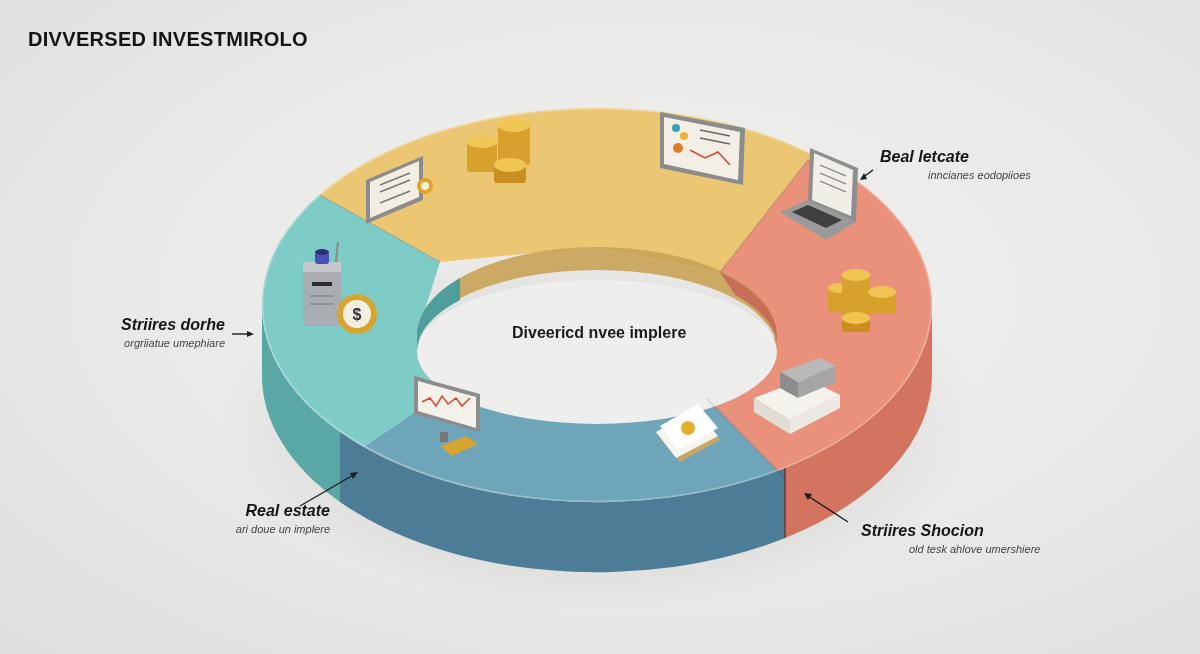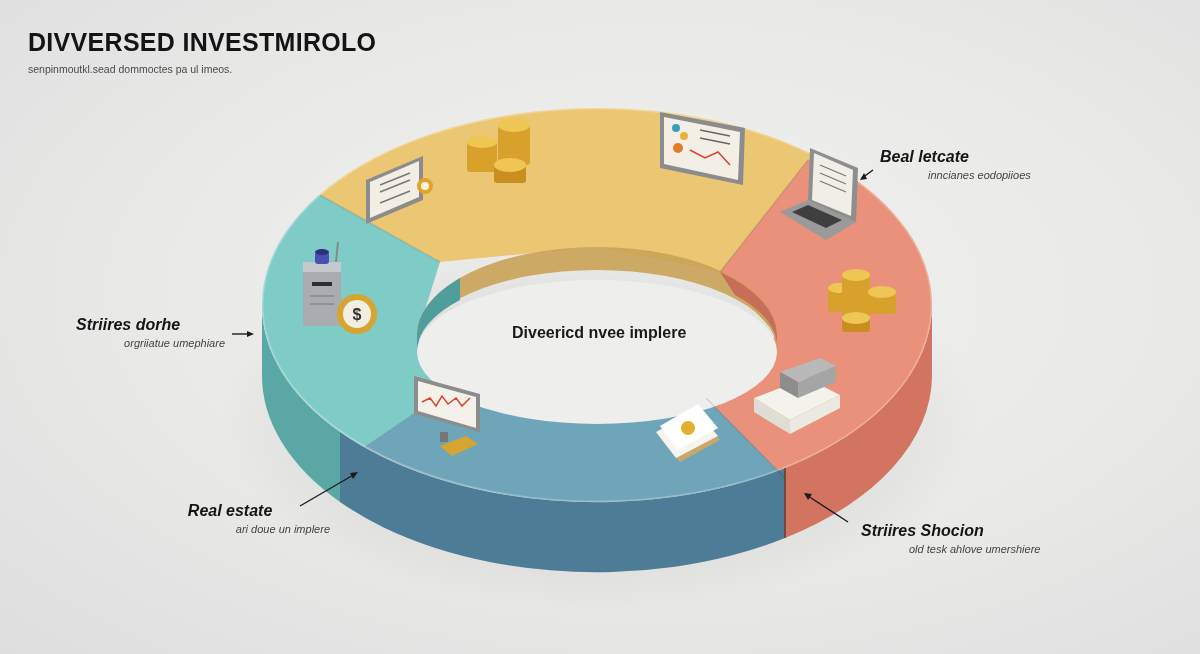--- a/index.html
+++ b/index.html
@@ -2,36 +2,35 @@
 <html><head>
   <meta charset="utf-8">
   <style>
     html, body { margin: 0; padding: 0; }
     body {
       width: 1200px; height: 654px; overflow: hidden; position: relative;
       background: radial-gradient(ellipse at 55% 45%, #f1f1f0 0%, #e9e9e8 55%, #dedede 100%);
       font-family: "Liberation Sans", sans-serif; color: #1b1b1b;
     }
     .header { position: absolute; left: 28px; top: 28px; }
-    .title { font-size: 25px; font-weight: 700; letter-spacing: 0.3px; color: #141414; white-space: nowrap; }
+    .title { font-size: 20px; font-weight: 700; letter-spacing: 0.3px; color: #141414; white-space: nowrap; }
     .subtitle { margin-top: 6px; font-size: 10.5px; line-height: 13px; color: #4a4a4a; width: 300px; }
     svg.stage { position: absolute; left: 0; top: 0; }
     .label { position: absolute; white-space: nowrap; font-style: italic; }
     .label .lt { font-size: 16px; font-weight: 700; color: #151515; }
     .label .ls { font-size: 11px; color: #444; margin-top: 3px; padding-left: 48px; }
-    .label.right { }
+    .label.right { text-align: right; }
     .center-label { position: absolute; left: 512px; top: 324px; font-size: 16px; font-weight: 700; color: #1a1a1a; white-space: nowrap; }
   </style>
 </head>
 <body>
 
 <div class="header">
   <div class="title">DIVVERSED INVESTMIROLO</div>
   <div class="subtitle">
-    <div>senpinmoutkl.sead dommoctes pa ul imeos.</div>
   </div>
 </div>
 
 <svg class="stage" width="1200" height="654" viewBox="0 0 1200 654">
   <defs>
     <radialGradient id="shadowG" cx="50%" cy="50%" r="50%">
       <stop offset="0%" stop-color="#000" stop-opacity="0.18"></stop>
       <stop offset="100%" stop-color="#000" stop-opacity="0"></stop>
     </radialGradient>
     <linearGradient id="sideL" x1="0" y1="0" x2="1" y2="0">

